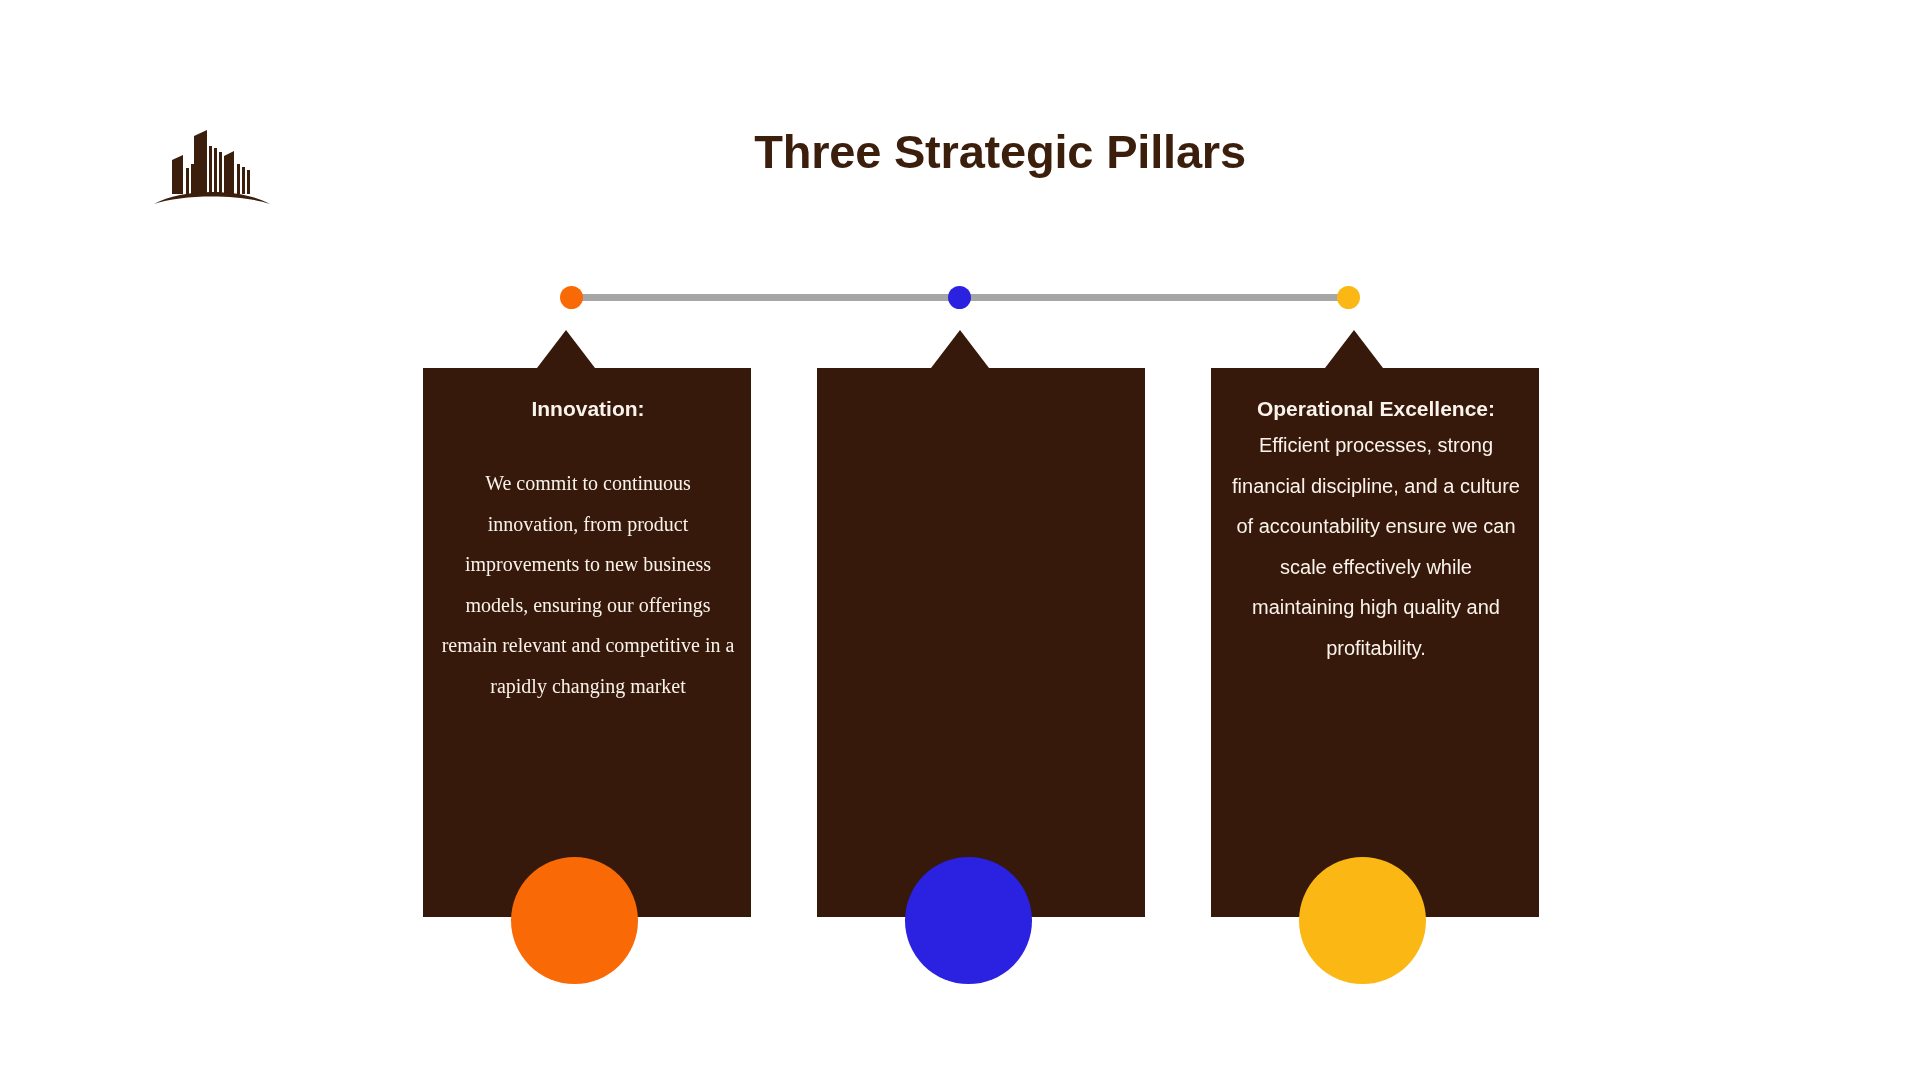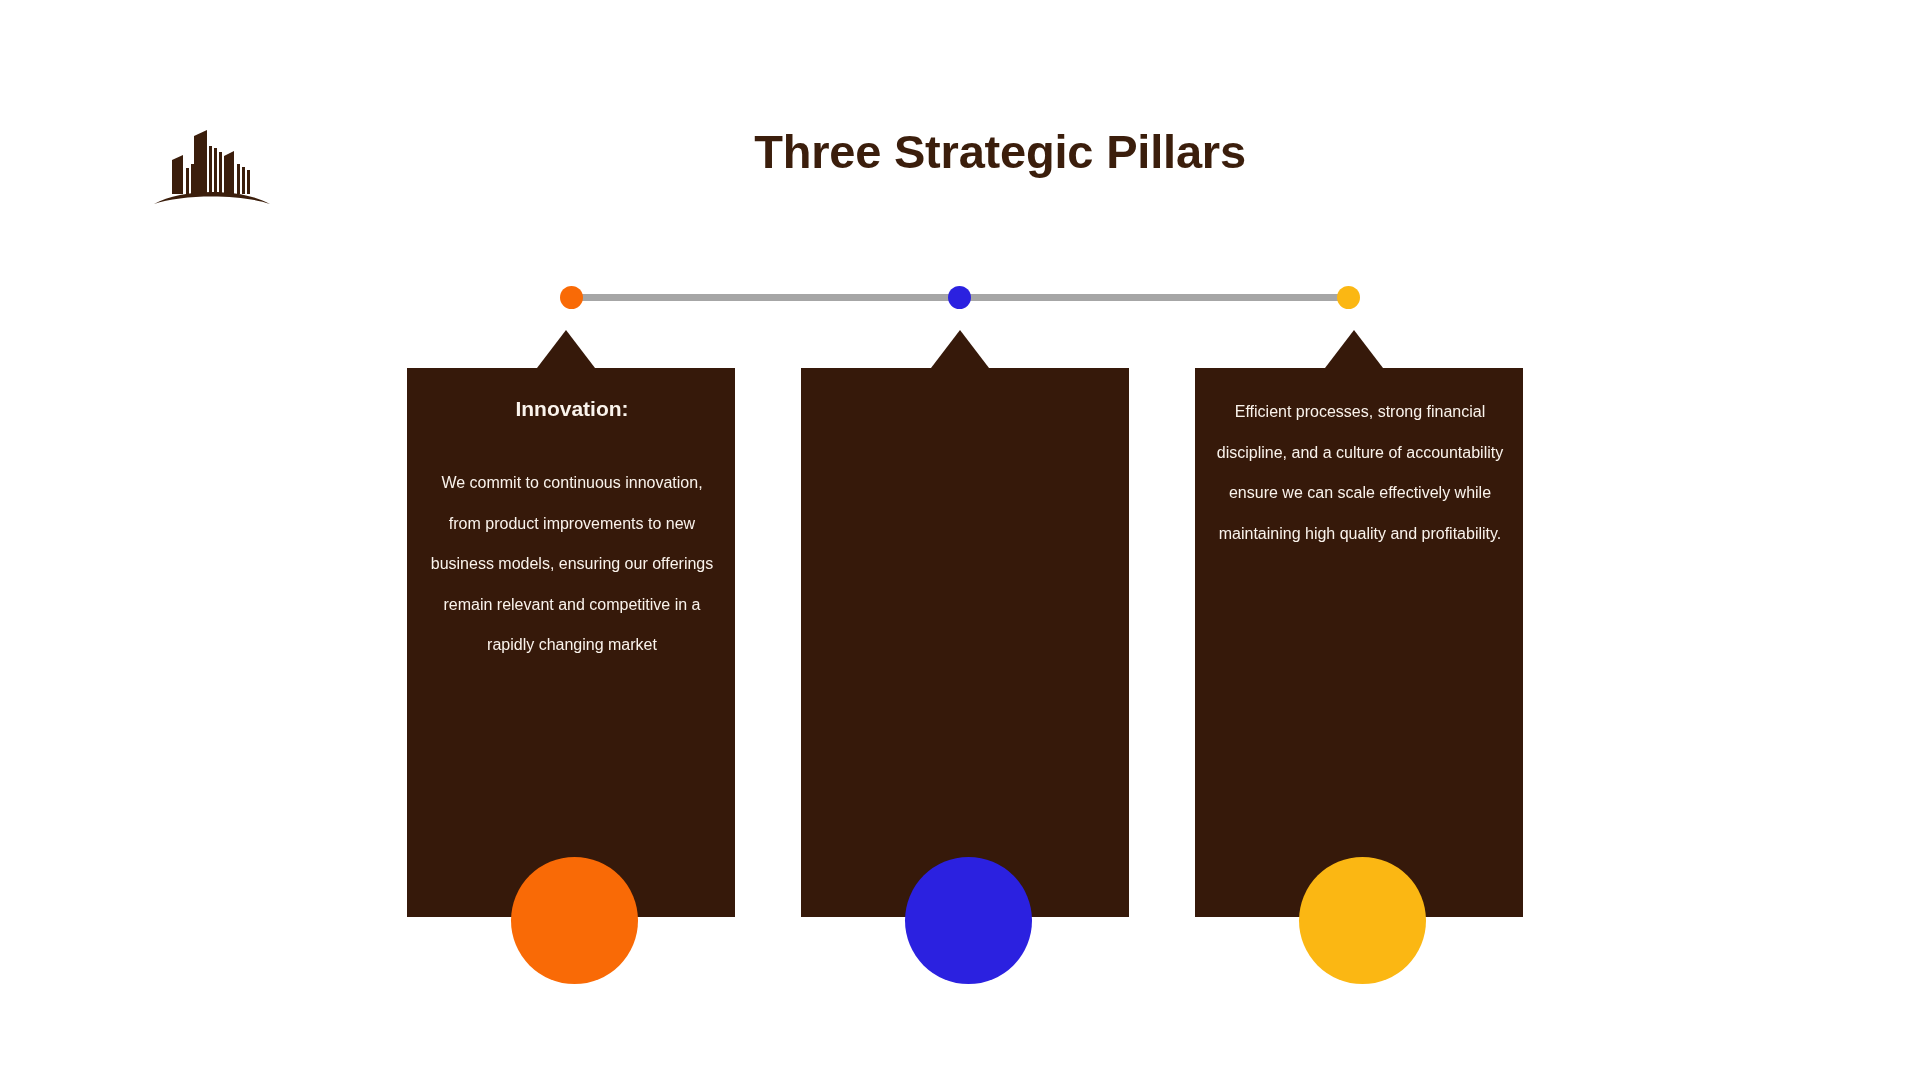--- a/index.html
+++ b/index.html
@@ -85,44 +85,44 @@
     left: 130px;
     width: 0;
     height: 0;
     border-left: 29px solid transparent;
     border-right: 29px solid transparent;
     border-bottom: 38px solid #36190A;
   }
   .pillar-card {
     position: absolute;
     top: 38px;
-    left: 0;
+    left: 16px;
     width: 328px;
     height: 549px;
     background: #36190A;
     box-sizing: border-box;
     padding: 24px 16px 0 18px;
     text-align: center;
     overflow: hidden;
   }
   .pillar-title {
     color: #FAF3EC;
     font-size: 21px;
     font-weight: bold;
     line-height: 33px;
     font-family: "Liberation Sans", sans-serif;
   }
   .pillar-body {
     color: #FAF3EC;
-    font-size: 16px;
+    font-size: 20px;
     line-height: 40.5px;
     font-family: "Liberation Sans", sans-serif;
     font-weight: normal;
   }
-  .pillar-body.has-gap { margin-top: 38px; }
+  .pillar-body.has-gap { margin-top: 38px; font-family: Liberation Serif, serif; }
   .pillar-body.no-gap  { margin-top: 0px; }
 
   .pillar-bubble {
     position: absolute;
     top: 527px;
     left: 104px;
     width: 127px;
     height: 127px;
     border-radius: 50%;
   }
@@ -176,16 +176,17 @@
 <div class="pillar" id="pillar-1">
   <div class="pillar-pointer"></div>
   <div class="pillar-card">
   </div>
   <div class="pillar-bubble" style="background: rgb(43, 33, 224);"></div>
 </div>
 
 <div class="pillar" id="pillar-2">
   <div class="pillar-pointer"></div>
   <div class="pillar-card">
+    <div class="pillar-title">Operational Excellence:</div>
     <div class="pillar-body no-gap">Efficient processes, strong financial discipline, and a culture of accountability ensure we can scale effectively while maintaining high quality and profitability.</div>
   </div>
   <div class="pillar-bubble" style="background: rgb(251, 183, 19);"></div>
 </div>
 
 </body></html>

